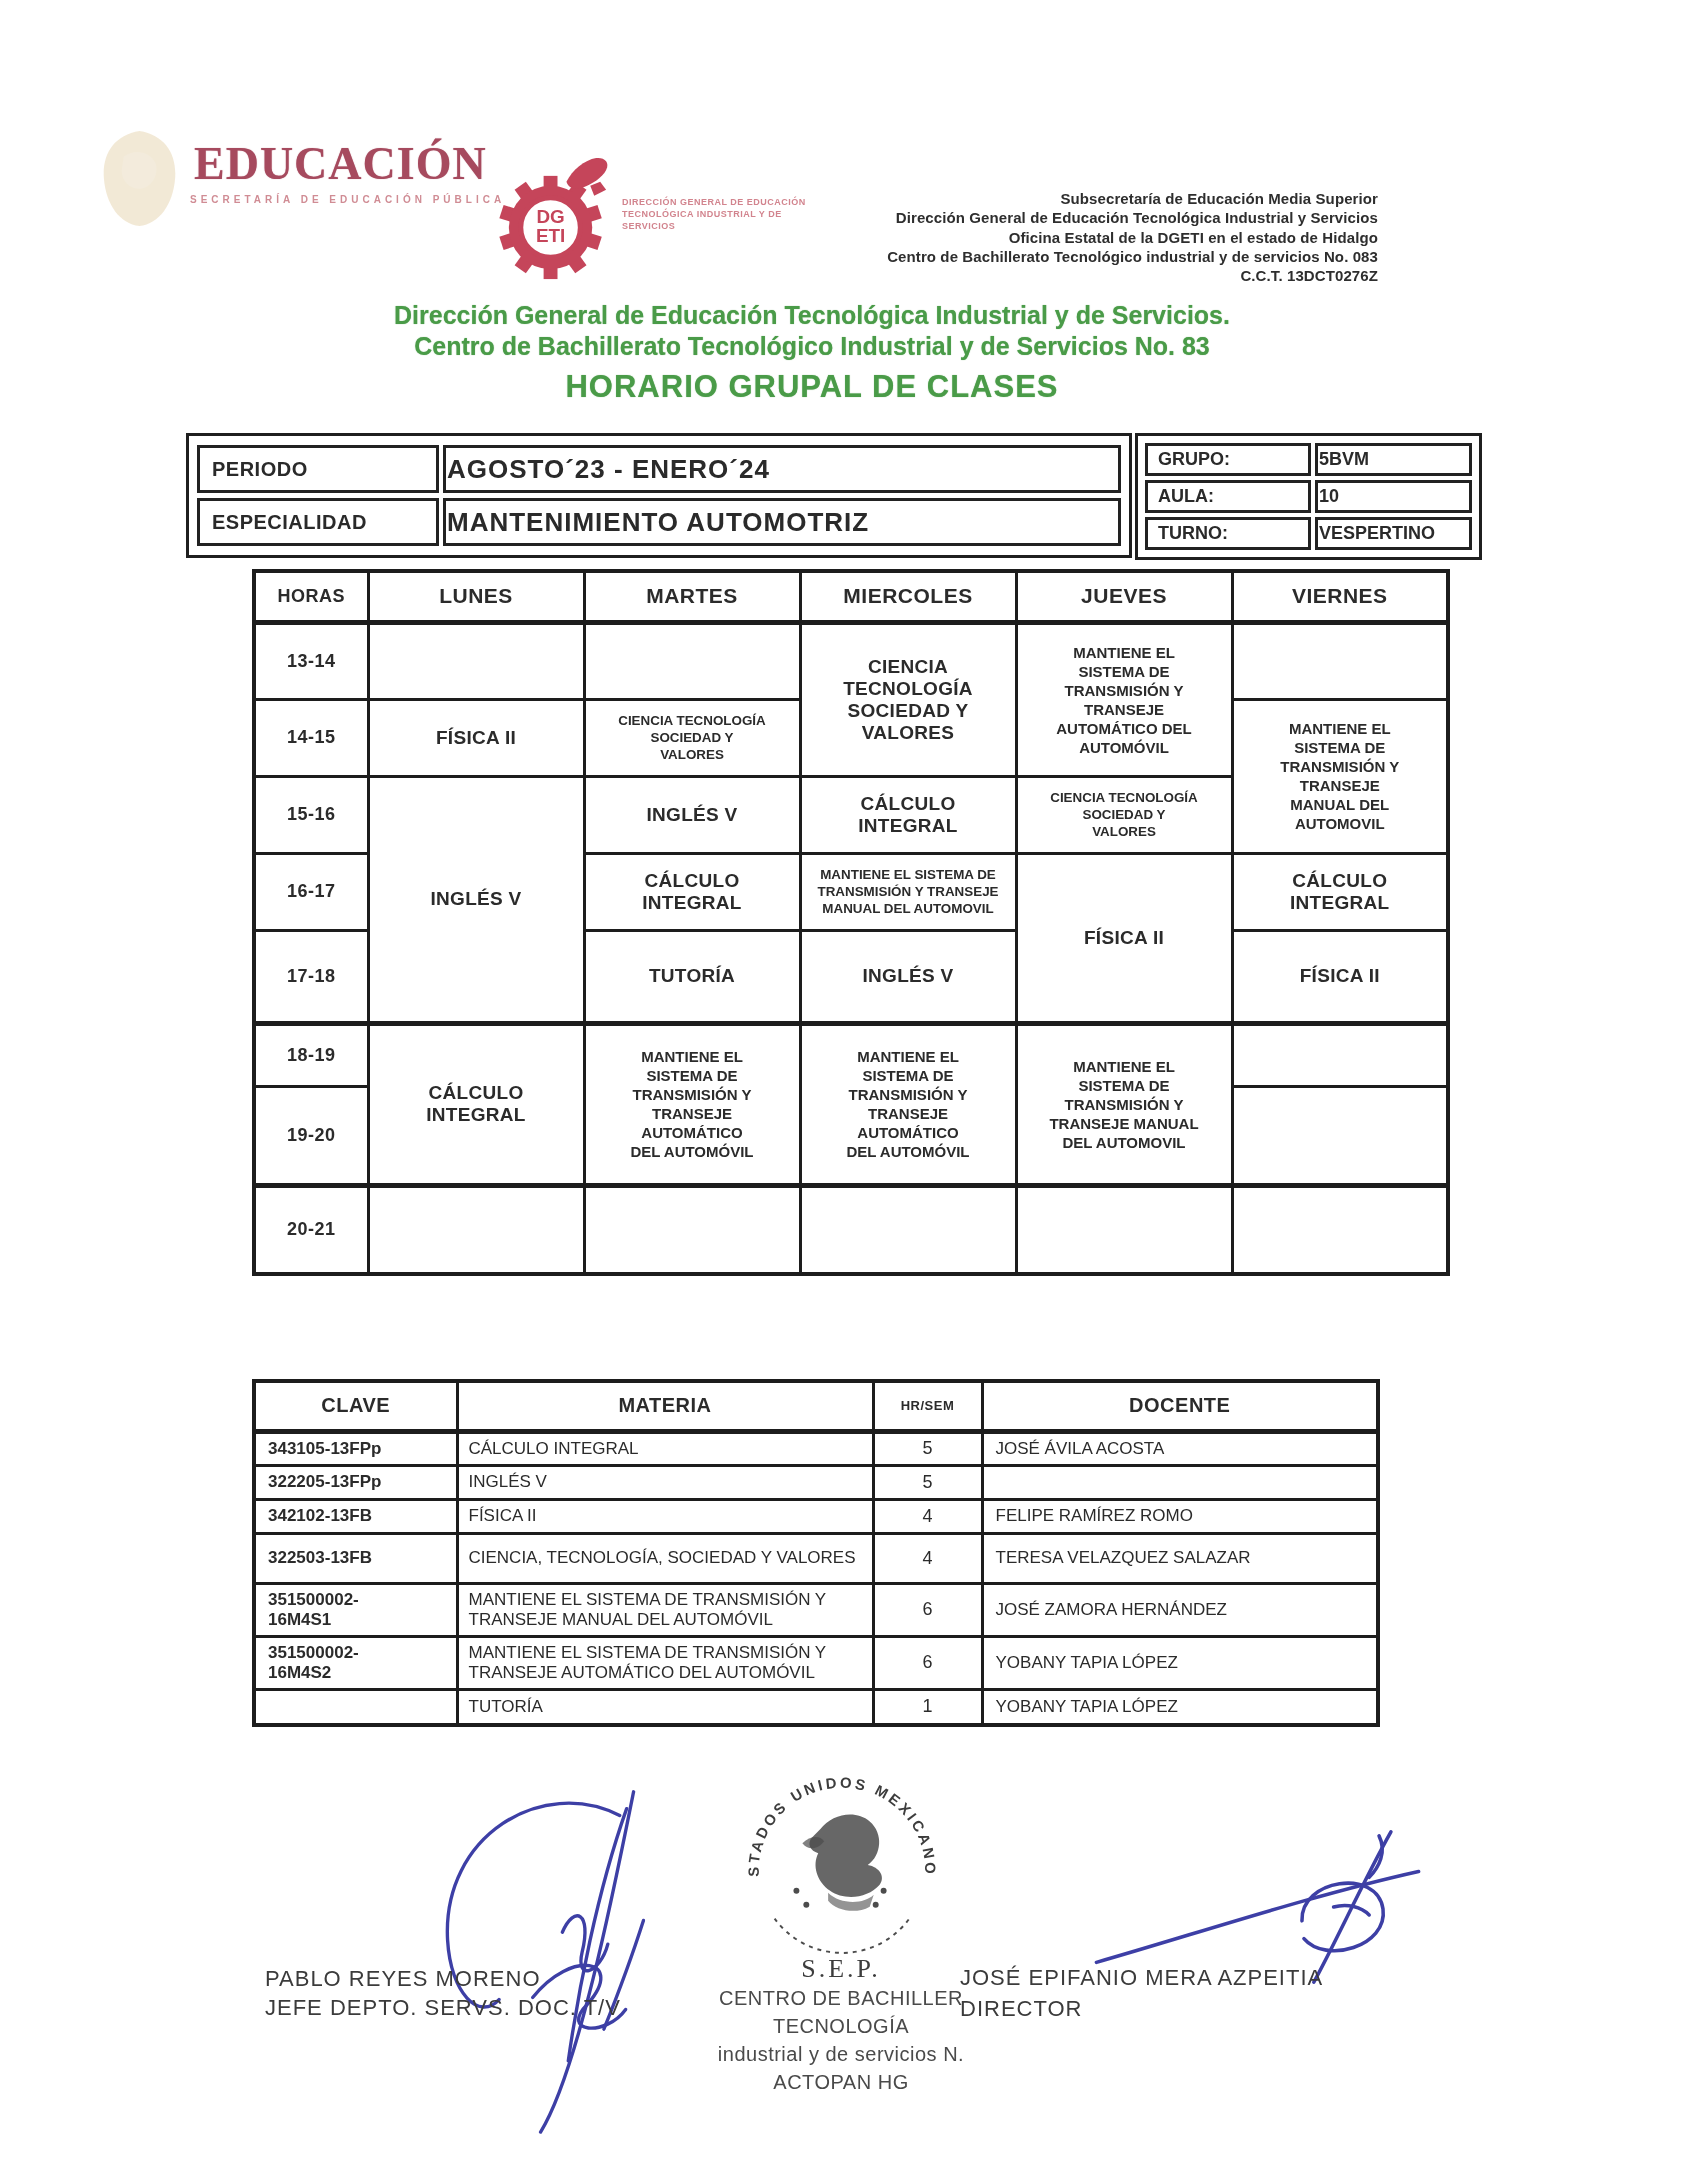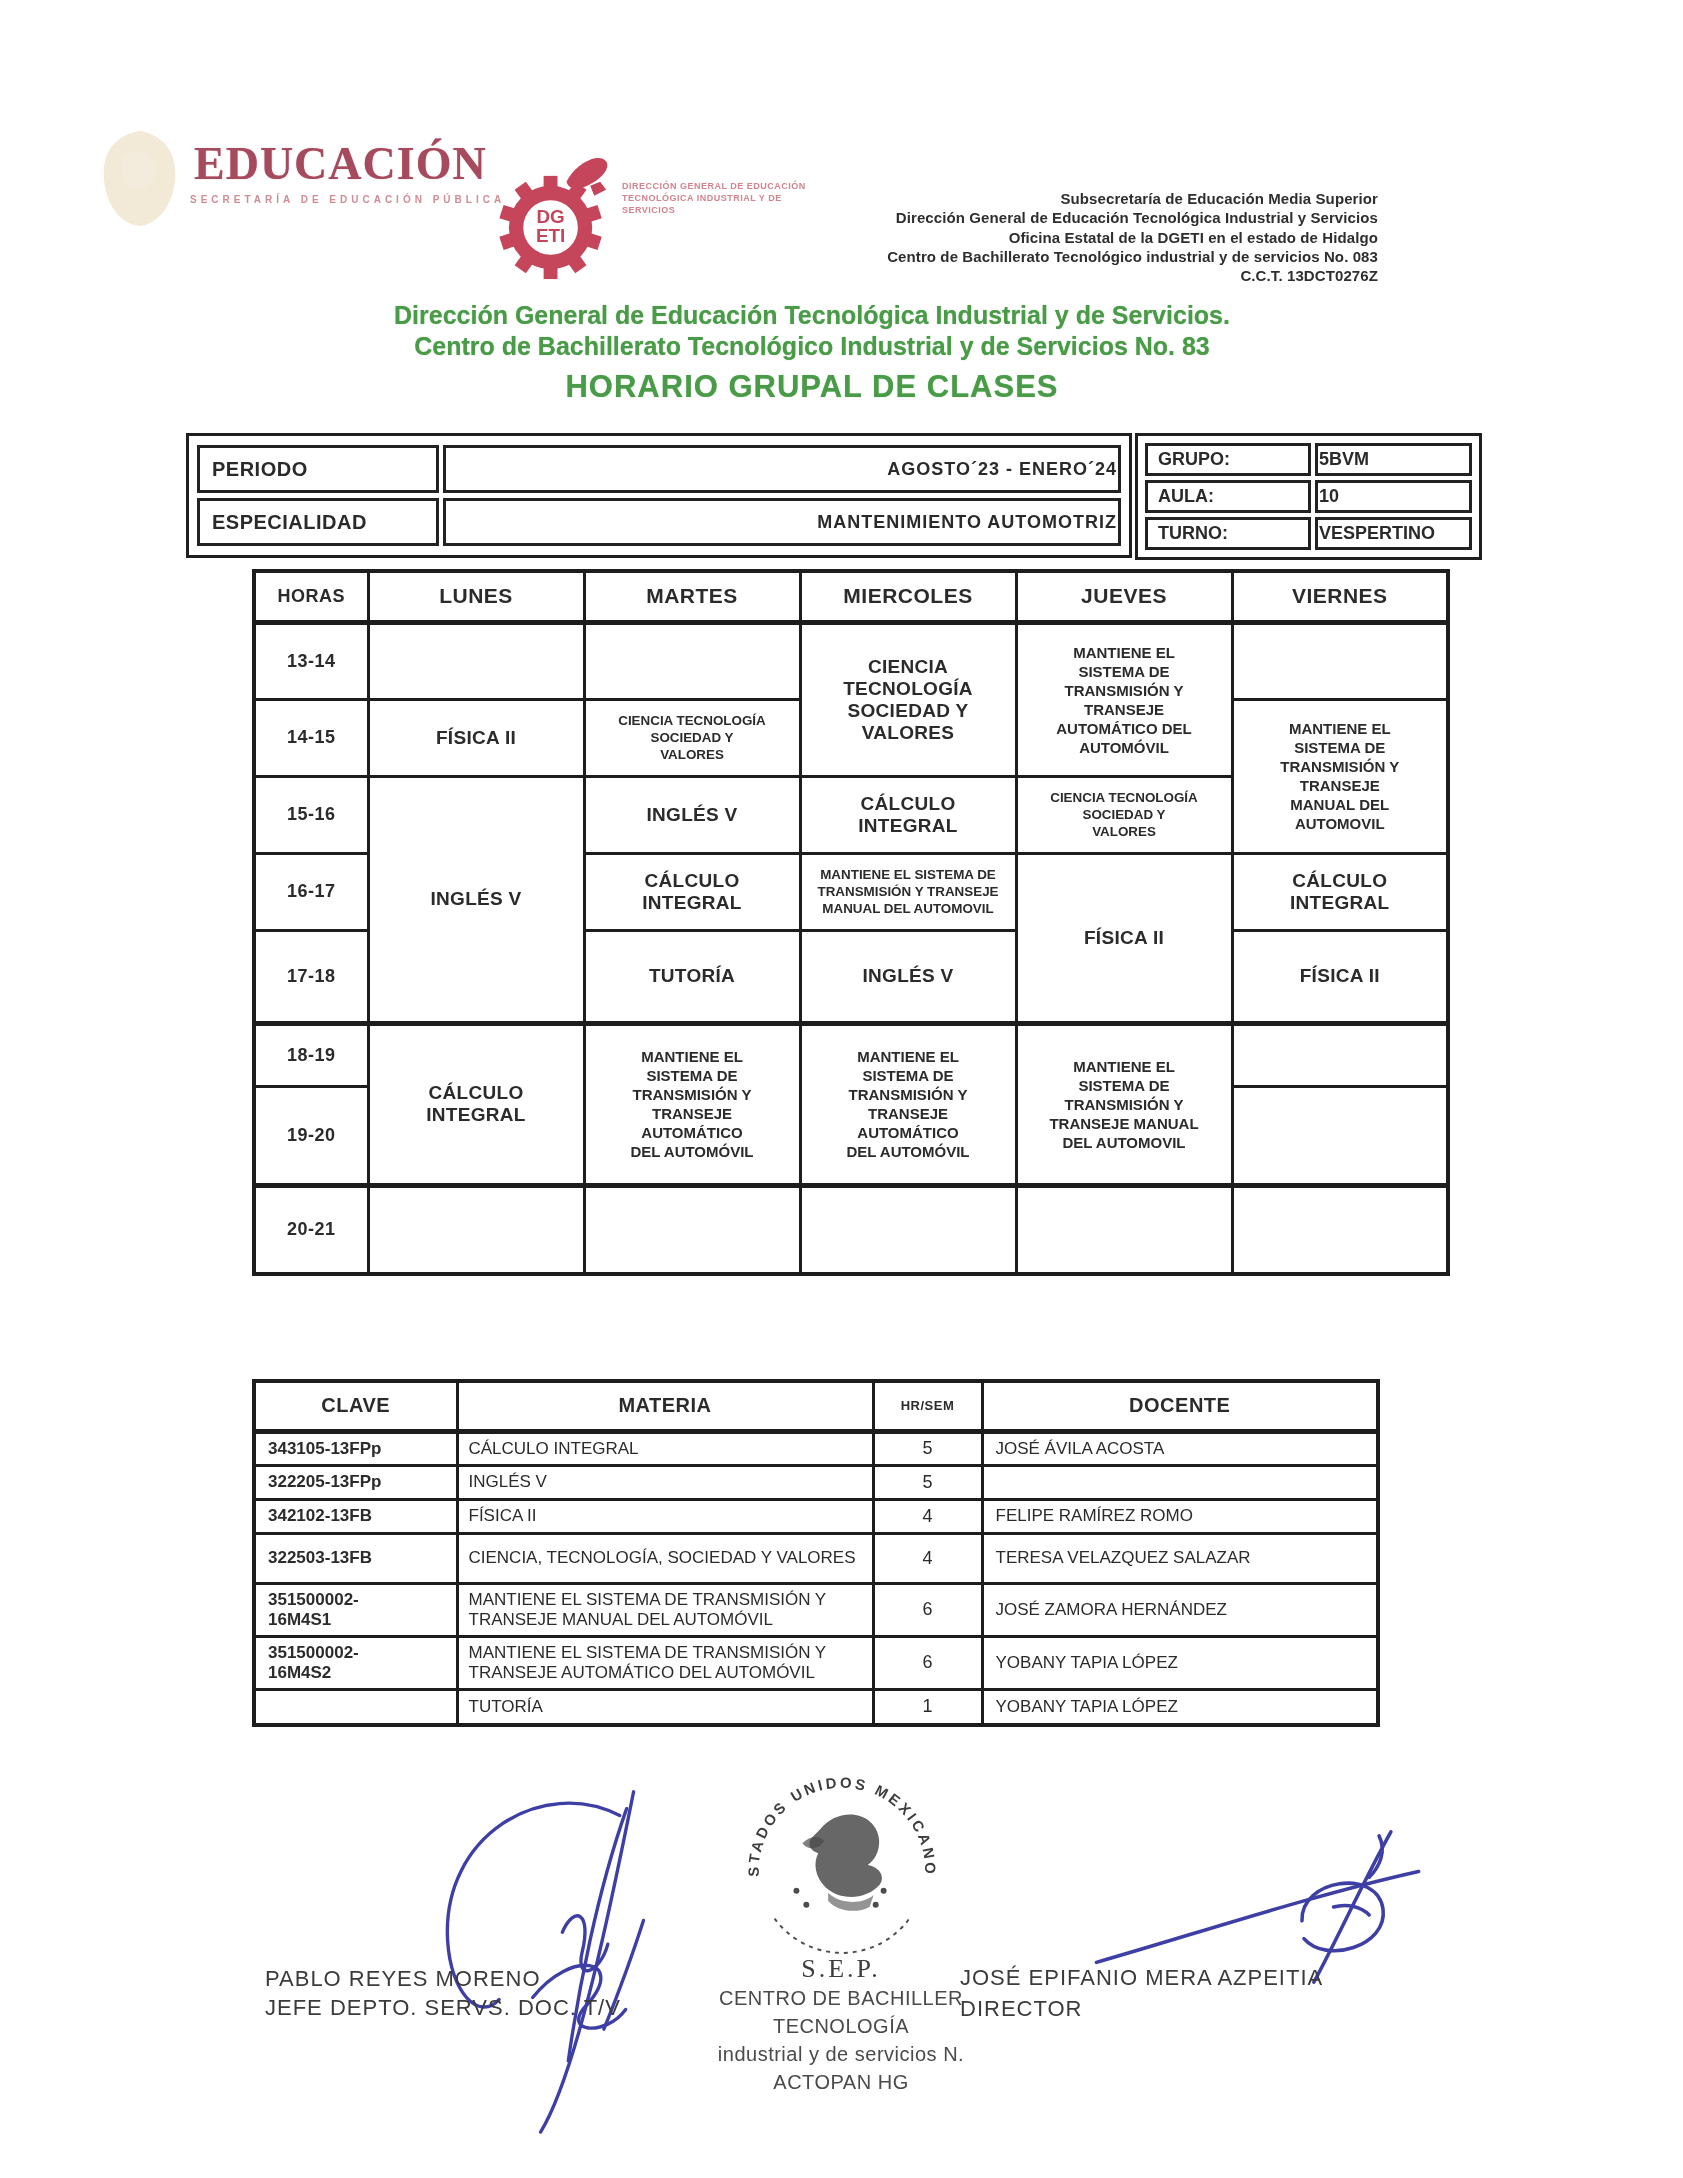--- a/index.html
+++ b/index.html
@@ -15,41 +15,41 @@
     position:absolute;left:194px;top:137px;
     font-family:"Liberation Serif", serif;font-weight:bold;font-size:46px;
     color:#a64a5e;letter-spacing:1px;text-shadow:0 0 1px rgba(166,74,94,.6);
   }
   .edu-sub{
     position:absolute;left:190px;top:194px;font-size:10px;font-weight:bold;
     color:#c87882;letter-spacing:4px;opacity:.85;
   }
   .dgeti{position:absolute;left:493px;top:150px;}
   .dgeti-caption{
-    position:absolute;left:622px;top:180px;width:198px;
+    position:absolute;left:622px;top:196px;width:198px;
     font-size:9px;font-weight:bold;color:#d2848e;line-height:12px;
     letter-spacing:0.5px;filter:blur(0.4px);
   }
   .hdr-right{
     position:absolute;left:693px;top:189px;width:685px;text-align:right;
     font-size:15px;font-weight:bold;color:#2e2e2e;line-height:19.3px;letter-spacing:0.1px;
   }
 
   
   .titles{position:absolute;left:139px;top:300px;width:1346px;text-align:center;color:#4a9b48;}
   .titles .t1{font-size:25px;font-weight:bold;line-height:31px;text-shadow:0 0 1px rgba(74,155,72,.7);}
   .titles .main{font-size:31px;font-weight:bold;margin-top:7px;letter-spacing:1px;text-shadow:0 0 1px rgba(74,155,72,.7);}
 
   
   .box{border:3px solid #1f1f1f;background:#fff;}
   .tbl-period{position:absolute;left:186px;top:433px;width:932px;padding:4px;}
   .tbl-period table{border-collapse:separate;border-spacing:4px 5px;width:100%;}
   .tbl-period td{border:3px solid #222;height:40px;vertical-align:middle;}
   .tbl-period .lab{width:223px;padding-left:12px;font-size:20px;font-weight:bold;letter-spacing:0.5px;}
-  .tbl-period .val{text-align:right;font-size:18px;font-weight:bold;letter-spacing:1px;margin-left:16px;}
+  .tbl-period .val{text-align:left;font-size:26px;font-weight:bold;letter-spacing:1px;margin-left:16px;}
 
   .tbl-group{position:absolute;left:1135px;top:433px;width:335px;padding:3px;}
   .tbl-group table{border-collapse:separate;border-spacing:4px 4px;width:100%;}
   .tbl-group td{border:3px solid #222;height:25px;vertical-align:middle;}
   .tbl-group .lab{width:149px;padding-left:10px;font-size:18px;font-weight:bold;}
   .tbl-group .val{text-align:left;font-size:18px;font-weight:bold;margin-top:18px;}
 
   
   .grid{position:absolute;left:252px;top:569px;}
   table.sched{border-collapse:collapse;table-layout:fixed;background:#fff;}

